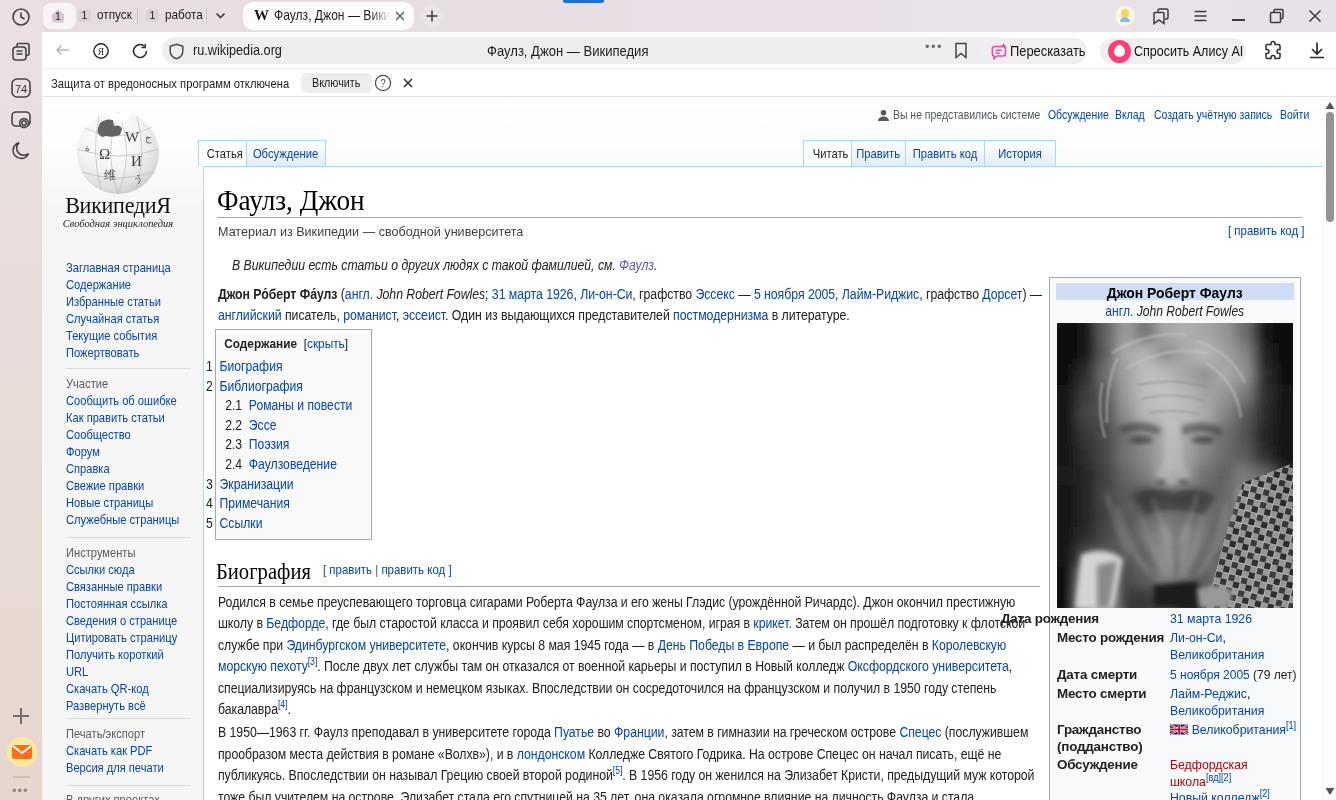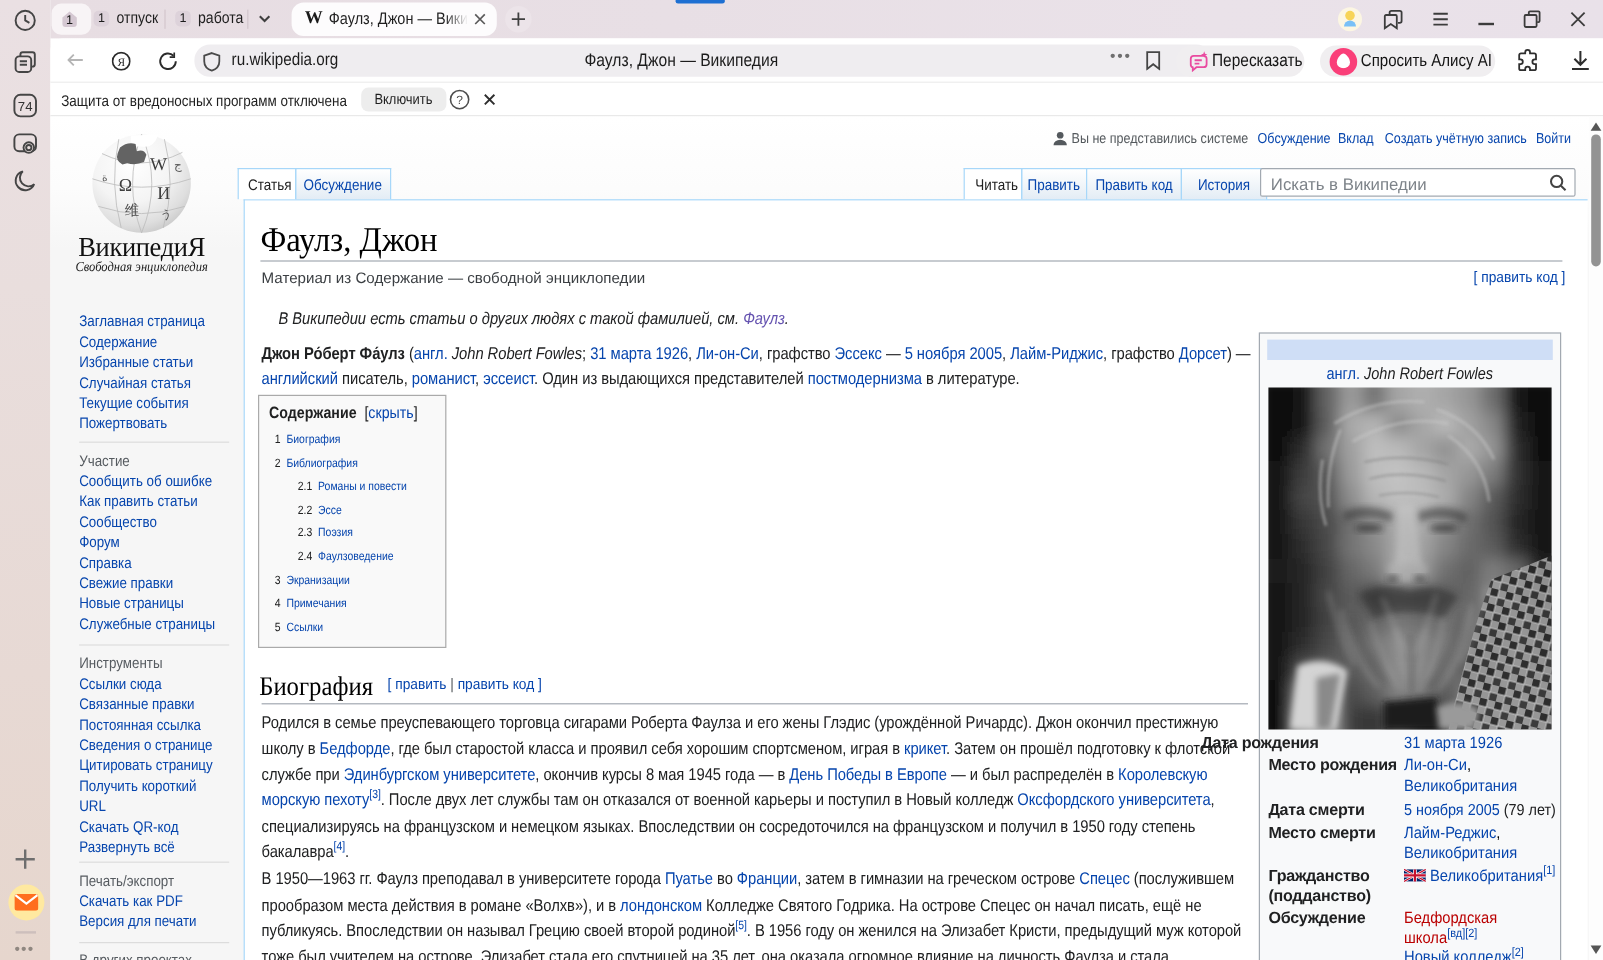--- a/index.html
+++ b/index.html
@@ -284,43 +284,36 @@
   <a class="abs pb tx" style="left:1112px;top:11px">Создать учётную запись</a>
   <a class="abs pb tx" style="left:1238px;top:11px">Войти</a>
 
   <div class="abs wtab active" style="left:156px;width:49px;color:#222"><span class="tx" style="display:inline-block;transform-origin:50% 0">Статья</span></div>
   <div class="abs wtab" style="left:204px;width:80px"><a class="tx" style="display:inline-block;transform-origin:50% 0">Обсуждение</a></div>
   <div class="abs wtab active" style="left:761px;width:49px;color:#222"><span class="tx" style="display:inline-block;transform-origin:50% 0">Читать</span></div>
   <div class="abs wtab" style="left:809px;width:55px"><a class="tx" style="display:inline-block;transform-origin:50% 0">Править</a></div>
   <div class="abs wtab" style="left:863px;width:80px"><a class="tx" style="display:inline-block;transform-origin:50% 0">Править код</a></div>
   <div class="abs wtab" style="left:942px;width:72px"><a class="tx" style="display:inline-block;transform-origin:50% 0">История</a></div>
 
-  <div class="abs" style="left:1008px;top:43px;width:263px;height:24px;background:#fff;border:1px solid #a2a9b1;border-radius:2px">
-    <span style="position:absolute;left:8px;top:4px;font-size:14px;color:#7d8389">Искать в Википедии</span>
-    <svg style="position:absolute;right:6px;top:4px" width="15" height="15" viewBox="0 0 15 15" fill="none" stroke="#444" stroke-width="1.7">
-      <circle cx="6.2" cy="6.2" r="4.7"></circle>
-        <path d="M9.8 9.8 L13.6 13.6"></path>
-    </svg>
-  </div>
 
   <div class="abs serif nw" style="left:175px;top:87px;font-size:29px;color:#000;transform:scaleX(0.94);transform-origin:0 0">Фаулз, Джон</div>
   <div class="abs" style="left:175px;top:120px;width:1085px;height:1px;background:#a2a9b1"></div>
-  <div class="abs nw" style="left:176px;top:128px;font-size:12.6px;color:#3b3f43">Материал из Содержание — свободной энциклопедии</div>
+  <div class="abs nw" style="left:176px;top:128px;font-size:12.6px;color:#3b3f43">Материал из Википедии — свободной университета</div>
   <div class="abs nw editsec tx91" style="left:1186px;top:127px"><a>[ править код ]</a></div>
 
   <div class="abs nw tx" style="left:190px;top:160px;font-size:14.1px;font-style:italic;color:#202122">В Википедии есть статьи о других людях с такой фамилией, см. <a style="color:#6553b0">Фаулз</a>.</div>
 
   <div class="abs t14" style="left:176px;top:186.5px">
     <div class="nw tx"><b>Джон Ро́берт Фа́улз</b> (<a>англ.</a> <i>John Robert Fowles</i>; <a>31 марта</a> <a>1926</a>, <a>Ли-он-Си</a>, графство <a>Эссекс</a> — <a>5 ноября</a> <a>2005</a>, <a>Лайм-Риджис</a>, графство <a>Дорсет</a>) —</div>
     <div class="nw tx"><a>английский</a> писатель, <a>романист</a>, <a>эссеист</a>. Один из выдающихся представителей <a>постмодернизма</a> в литературе.</div>
   </div>
 
   <div class="abs" style="left:173px;top:232px;width:157px;height:211px;background:#f9f9f9;border:1px solid #aaa"></div>
   <div class="abs nw" style="left:173px;top:239px;width:157px;text-align:left;font-size:13.6px;color:#202122"><span class="tx" style="display:inline-block;transform-origin:50% 0"><b>Содержание</b>&nbsp; <span>[<a>скрыть</a>]</span></span></div>
-  <div class="abs" style="left:187px;top:260px;font-size:10px;line-height:19.6px;color:#202122">
+  <div class="abs" style="left:164px;top:260px;font-size:14px;line-height:19.6px;color:#202122">
     <div class="nw tx">1 &nbsp;<a>Биография</a></div>
     <div class="nw tx">2 &nbsp;<a>Библиография</a></div>
     <div class="nw tx" style="padding-left:22px">2.1 &nbsp;<a>Романы и повести</a></div>
     <div class="nw tx" style="padding-left:22px">2.2 &nbsp;<a>Эссе</a></div>
     <div class="nw tx" style="padding-left:22px">2.3 &nbsp;<a>Поэзия</a></div>
     <div class="nw tx" style="padding-left:22px">2.4 &nbsp;<a>Фаулзоведение</a></div>
     <div class="nw tx">3 &nbsp;<a>Экранизации</a></div>
     <div class="nw tx">4 &nbsp;<a>Примечания</a></div>
     <div class="nw tx">5 &nbsp;<a>Ссылки</a></div>
   </div>
@@ -340,20 +333,21 @@
   <div class="abs t14" style="left:176px;top:625px">
     <div class="nw tx">В 1950—1963 гг. Фаулз преподавал в университете города <a>Пуатье</a> во <a>Франции</a>, затем в гимназии на греческом острове <a>Спецес</a> (послужившем</div>
     <div class="nw tx">прообразом места действия в романе «Волхв»), и в <a>лондонском</a> Колледже Святого Годрика. На острове Спецес он начал писать, ещё не</div>
     <div class="nw tx">публикуясь. Впоследствии он называл Грецию своей второй родиной<sup><a>[5]</a></sup>. В 1956 году он женился на Элизабет Кристи, предыдущий муж которой</div>
     <div class="nw tx">тоже был учителем на острове. Элизабет стала его спутницей на 35 лет, она оказала огромное влияние на личность Фаулза и стала</div>
 
   </div>
 
   <div class="abs ib" style="left:1007px;top:180px;width:252px;height:560px"></div>
   <div class="abs" style="left:1014px;top:186px;width:238px;height:17px;background:#cfdef6"></div>
+  <div class="abs nw" style="left:1014px;top:187px;width:238px;text-align:center;font-size:15.3px;color:#000"><b style="display:inline-block;transform:scaleX(0.91);transform-origin:50% 0">Джон Роберт Фаулз</b></div>
   <div class="abs nw" style="left:1014px;top:206px;width:238px;text-align:center;font-size:13.9px;color:#202122"><span class="tx" style="display:inline-block;transform-origin:50% 0"><a>англ.</a> <i>John Robert Fowles</i></span></div>
 
   <svg class="abs" style="left:1015px;top:226px" width="236" height="285" viewBox="0 0 236 285">
     <defs>
       <filter id="bm" x="-10%" y="-10%" width="120%" height="120%">
           <feGaussianBlur stdDeviation="6.5"></feGaussianBlur>
         </filter>
       <filter id="b1" x="-30%" y="-30%" width="160%" height="160%">
           <feGaussianBlur stdDeviation="1.2"></feGaussianBlur>
         </filter>

